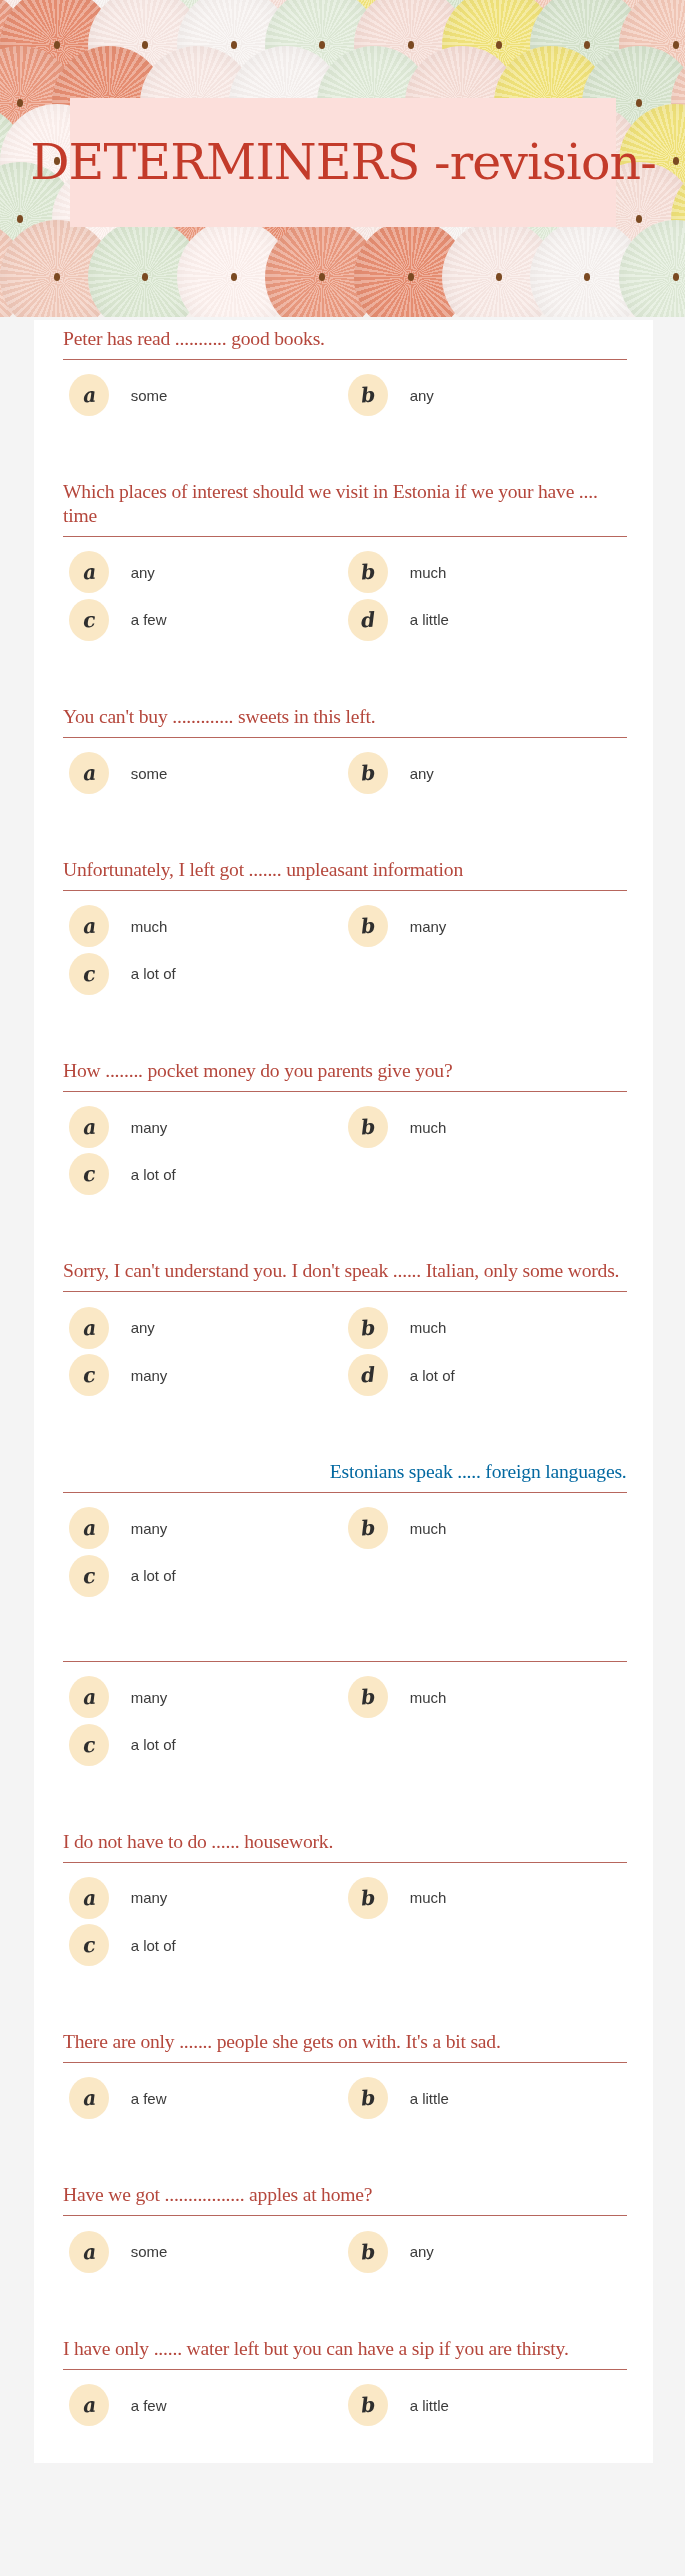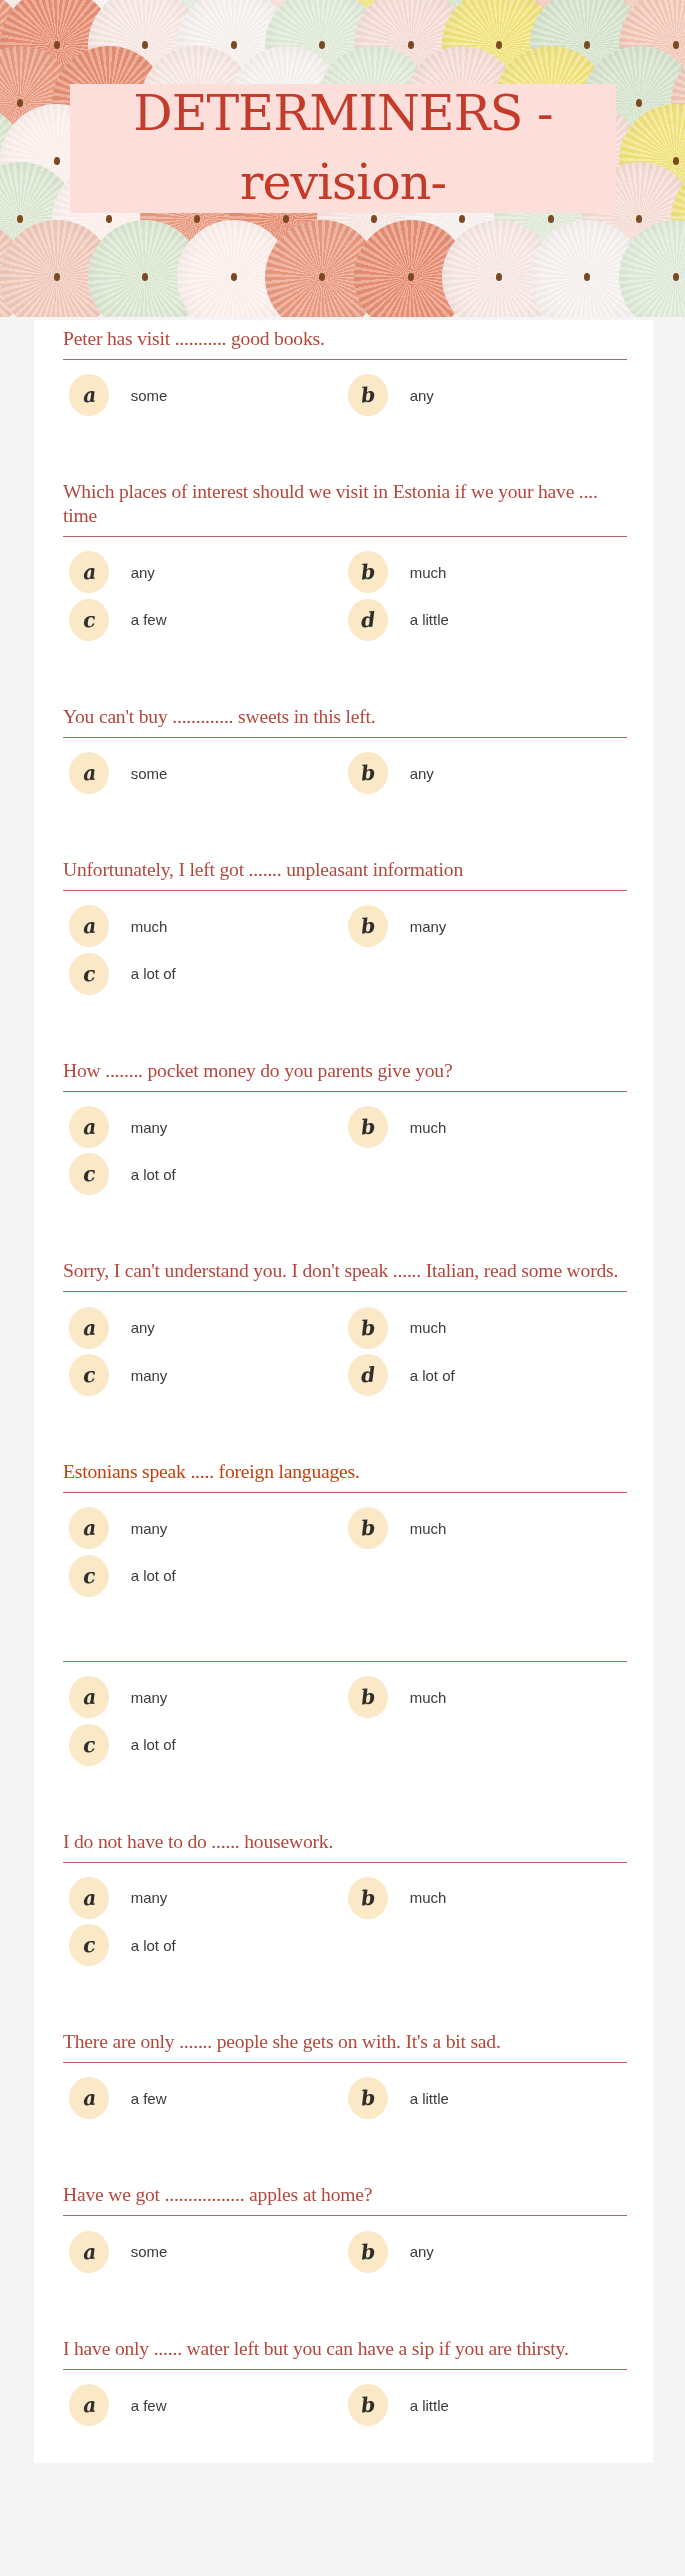--- a/index.html
+++ b/index.html
@@ -28,27 +28,26 @@
     content:"";
     position:absolute;
     left:50%;top:50%;
     width:6.3px;height:8px;
     margin-left:-3.1px;margin-top:-4px;
     border-radius:50%;
     background:#7b4a22;
   }
   .title-banner{
     position:absolute;
-    left:70px;top:84px;
+    left:70px;top:98px;
     width:546px;height:129px;
     z-index:50;
     display:flex;
-    flex-direction:column;
     align-items:center;
-    justify-content:space-between;
+    justify-content:center;
   }
   .title-line{
     font-family:"DejaVu Serif", serif;
     font-size:49px;
     line-height:60px;
     font-weight:500;
     letter-spacing:-0.9px;
     white-space:nowrap;
   }
   
@@ -170,21 +169,21 @@
     </div>
   <div class="title-banner" style="background: rgb(252, 223, 219);">
     <div class="title-line" style="color: rgb(195, 59, 42);">DETERMINERS -</div>
     <div class="title-line" style="color: rgb(195, 59, 42);">revision-</div>
   </div>
 </header>
 
 <main class="quiz-card">
   <div id="questions">
   <section class="question">
-    <p class="q-text" style="color: rgb(181, 71, 60);">Peter has visit ........... good books.</p>
+    <p class="q-text" style="color: rgb(181, 71, 60);">Peter has read ........... good books.</p>
     <div class="q-line" style="border-color: rgb(170, 75, 65);"></div>
     <div class="options">
   <div class="option">
     <span class="opt-badge" style="background: rgb(250, 232, 198);">
               <span class="opt-letter" style="color: rgb(46, 46, 46);">a</span>
             </span>
     <span class="opt-label" style="color: rgb(59, 59, 59);">some</span>
   </div>
 
   <div class="option">
@@ -298,21 +297,21 @@
   <div class="option">
     <span class="opt-badge" style="background: rgb(250, 232, 198);">
               <span class="opt-letter" style="color: rgb(46, 46, 46);">c</span>
             </span>
     <span class="opt-label" style="color: rgb(59, 59, 59);">a lot of</span>
   </div>
 </div>
   </section>
 
   <section class="question">
-    <p class="q-text" style="color: rgb(181, 71, 60);">Sorry, I can't understand you. I don't speak ...... Italian, read some words.</p>
+    <p class="q-text" style="color: rgb(181, 71, 60);">Sorry, I can't understand you. I don't speak ...... Italian, only some words.</p>
     <div class="q-line" style="border-color: rgb(170, 75, 65);"></div>
     <div class="options">
   <div class="option">
     <span class="opt-badge" style="background: rgb(250, 232, 198);">
               <span class="opt-letter" style="color: rgb(46, 46, 46);">a</span>
             </span>
     <span class="opt-label" style="color: rgb(59, 59, 59);">any</span>
   </div>
 
   <div class="option">
@@ -332,21 +331,21 @@
   <div class="option">
     <span class="opt-badge" style="background: rgb(250, 232, 198);">
               <span class="opt-letter" style="color: rgb(46, 46, 46);">d</span>
             </span>
     <span class="opt-label" style="color: rgb(59, 59, 59);">a lot of</span>
   </div>
 </div>
   </section>
 
   <section class="question">
-    <p class="q-text" style="color: #c2410c;">Estonians speak ..... foreign languages.</p>
+    <p class="q-text" style="color: #0369a1; text-align: right;">Estonians speak ..... foreign languages.</p>
     <div class="q-line" style="border-color: rgb(170, 75, 65);"></div>
     <div class="options">
   <div class="option">
     <span class="opt-badge" style="background: rgb(250, 232, 198);">
               <span class="opt-letter" style="color: rgb(46, 46, 46);">a</span>
             </span>
     <span class="opt-label" style="color: rgb(59, 59, 59);">many</span>
   </div>
 
   <div class="option">

